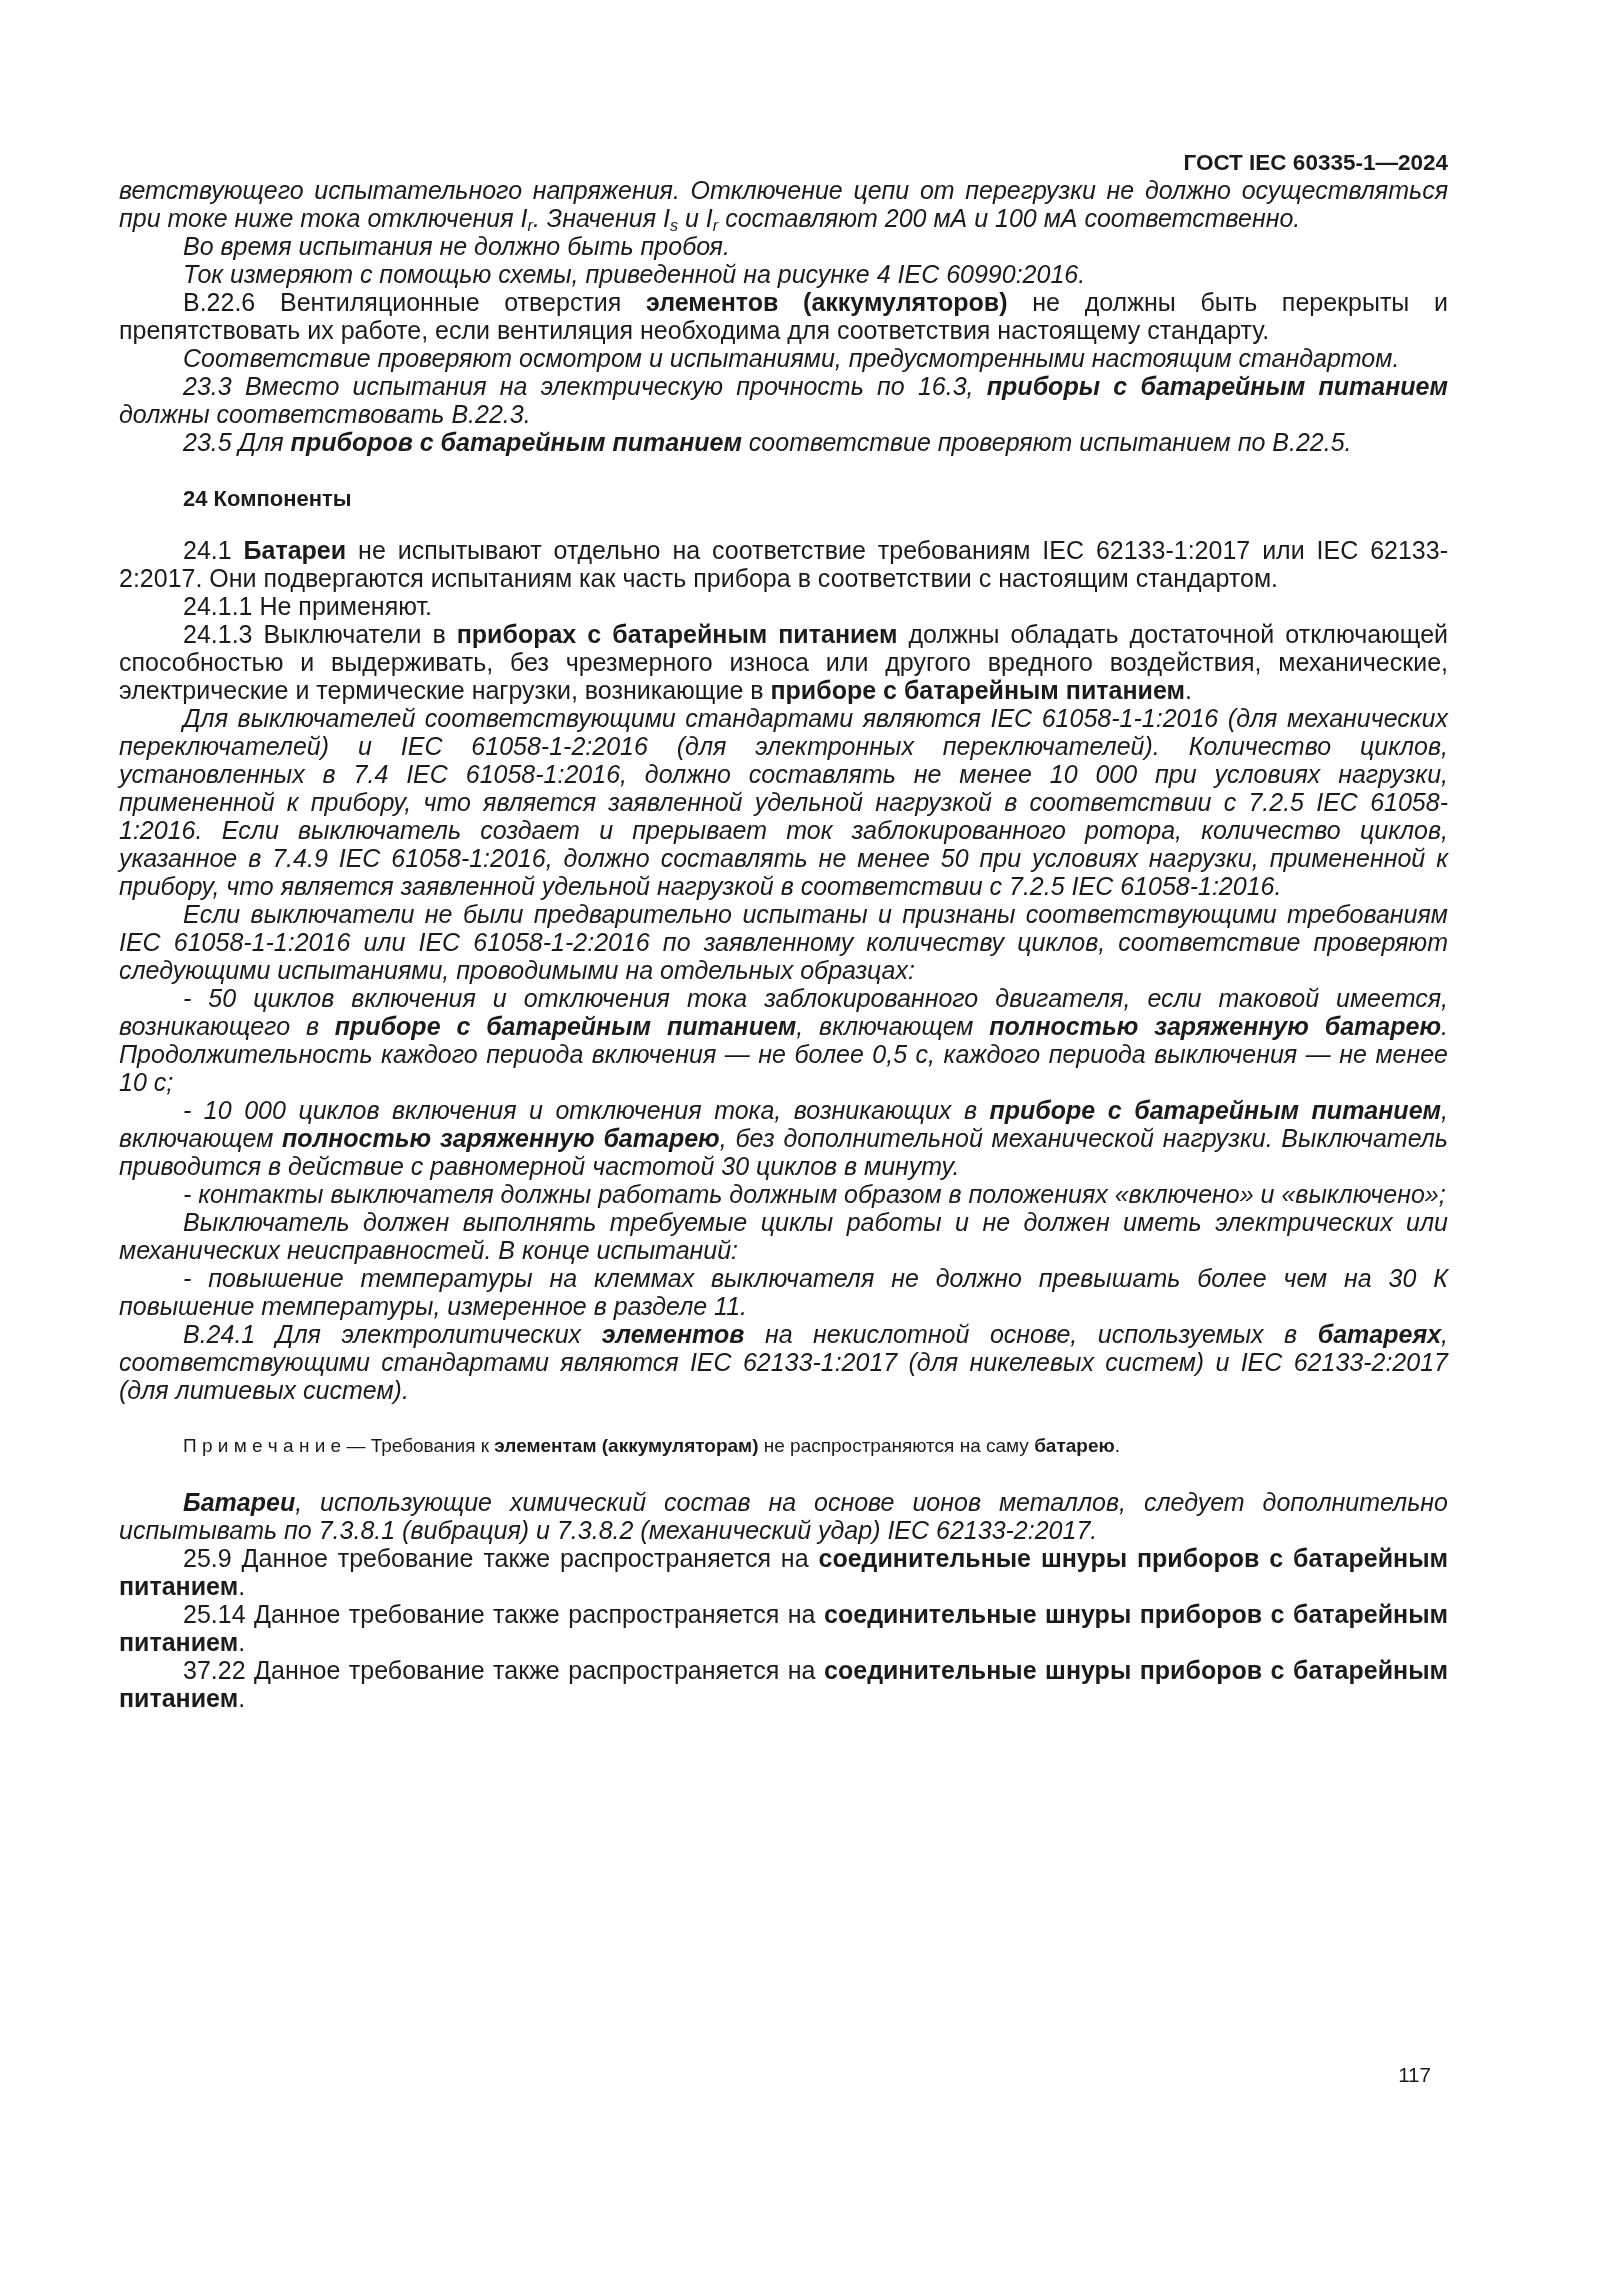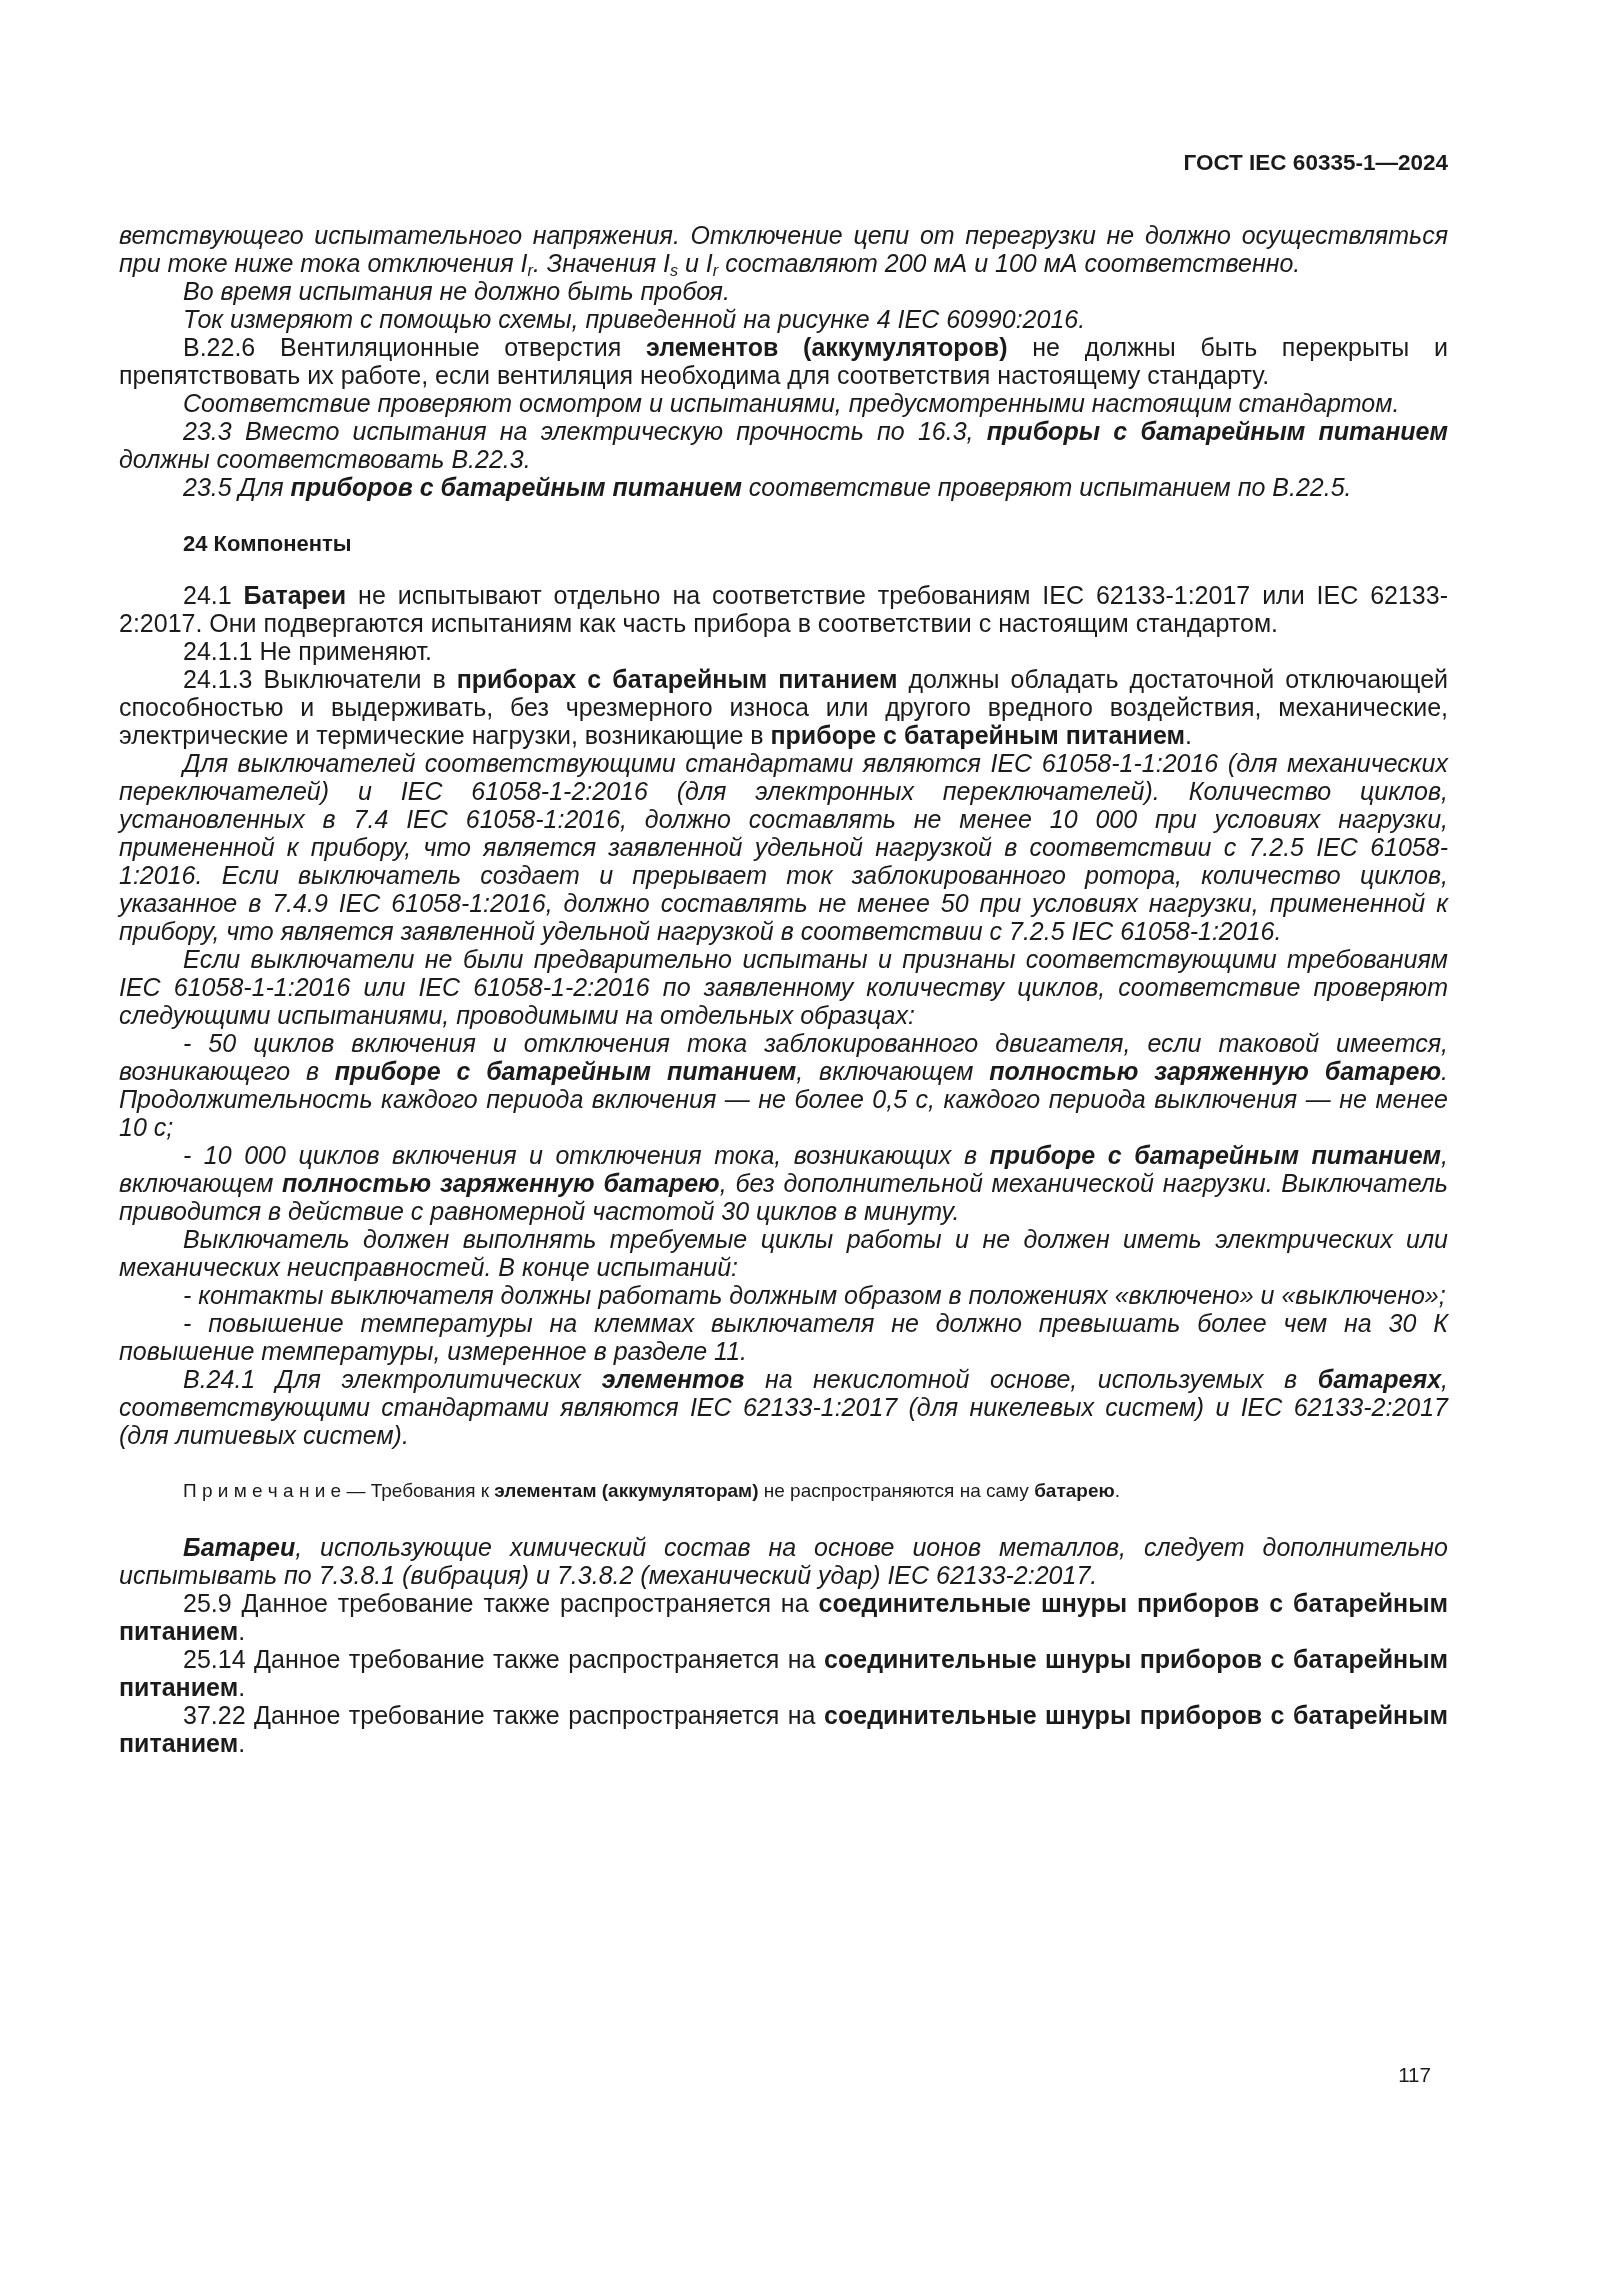--- a/index.html
+++ b/index.html
@@ -20,21 +20,20 @@
     position: absolute;
     left: 119px;
     top: 149px;
     width: 1329px;
   }
   .running-header {
     text-align: right;
     font-weight: bold;
     font-size: 22.5px;
     line-height: 27.4px;
-    margin-bottom: 45px;
   }
   .doc-body p.paragraph,
   .doc-body p.note {
     margin: 0;
     font-size: 25px;
     line-height: 28px;
     text-align: justify;
     text-indent: 64px;
   }
   .doc-body p.italic { font-style: italic; }
@@ -80,22 +79,22 @@
         <p class="paragraph italic"><span>23.3 Вместо испытания на электрическую прочность по 16.3, </span><span class="b">приборы с батарейным питанием</span><span> должны соответствовать В.22.3.</span></p>
         <p class="paragraph italic"><span>23.5 Для </span><span class="b">приборов с батарейным питанием</span><span> соответствие проверяют испытанием по В.22.5.</span></p>
         <h2 class="heading"><span>24 Компоненты</span></h2>
         <p class="paragraph regular"><span>24.1 </span><span class="b">Батареи</span><span> не испытывают отдельно на соответствие требованиям IEC 62133-1:2017 или IEC 62133-2:2017. Они подвергаются испытаниям как часть прибора в соответствии с настоящим стандартом.</span></p>
         <p class="paragraph regular"><span>24.1.1 Не применяют.</span></p>
         <p class="paragraph regular"><span>24.1.3 Выключатели в </span><span class="b">приборах с батарейным питанием</span><span> должны обладать достаточной отключающей способностью и выдерживать, без чрезмерного износа или другого вредного воздействия, механические, электрические и термические нагрузки, возникающие в </span><span class="b">приборе с батарейным питанием</span><span>.</span></p>
         <p class="paragraph italic"><span>Для выключателей соответствующими стандартами являются IEC 61058-1-1:2016 (для механических переключателей) и IEC 61058-1-2:2016 (для электронных переключателей). Количество циклов, установленных в 7.4 IEC 61058-1:2016, должно составлять не менее 10 000 при условиях нагрузки, примененной к прибору, что является заявленной удельной нагрузкой в соответствии с 7.2.5 IEC 61058-1:2016. Если выключатель создает и прерывает ток заблокированного ротора, количество циклов, указанное в 7.4.9 IEC 61058-1:2016, должно составлять не менее 50 при условиях нагрузки, примененной к прибору, что является заявленной удельной нагрузкой в соответствии с 7.2.5 IEC 61058-1:2016.</span></p>
         <p class="paragraph italic"><span>Если выключатели не были предварительно испытаны и признаны соответствующими требованиям IEC 61058-1-1:2016 или IEC 61058-1-2:2016 по заявленному количеству циклов, соответствие проверяют следующими испытаниями, проводимыми на отдельных образцах:</span></p>
         <p class="paragraph italic"><span>- 50 циклов включения и отключения тока заблокированного двигателя, если таковой имеется, возникающего в </span><span class="b">приборе с батарейным питанием</span><span>, включающем </span><span class="b">полностью заряженную батарею</span><span>. Продолжительность каждого периода включения — не более 0,5 с, каждого периода выключения — не менее 10 с;</span></p>
         <p class="paragraph italic"><span>- 10 000 циклов включения и отключения тока, возникающих в </span><span class="b">приборе с батарейным питанием</span><span>, включающем </span><span class="b">полностью заряженную батарею</span><span>, без дополнительной механической нагрузки. Выключатель приводится в действие с равномерной частотой 30 циклов в минуту.</span></p>
+        <p class="paragraph italic"><span>- контакты выключателя должны работать должным образом в положениях «включено» и «выключено»;</span></p>
         <p class="paragraph italic"><span>Выключатель должен выполнять требуемые циклы работы и не должен иметь электрических или механических неисправностей. В конце испытаний:</span></p>
-        <p class="paragraph italic"><span>- контакты выключателя должны работать должным образом в положениях «включено» и «выключено»;</span></p>
         <p class="paragraph italic"><span>- повышение температуры на клеммах выключателя не должно превышать более чем на 30 К повышение температуры, измеренное в разделе 11.</span></p>
         <p class="paragraph italic"><span>В.24.1 Для электролитических </span><span class="b">элементов</span><span> на некислотной основе, используемых в </span><span class="b">батареях</span><span>, соответствующими стандартами являются IEC 62133-1:2017 (для никелевых систем) и IEC 62133-2:2017 (для литиевых систем).</span></p>
         <p class="note"><span>П р и м е ч а н и е  —  Требования к </span><span class="b">элементам (аккумуляторам)</span><span> не распространяются на саму </span><span class="b">батарею</span><span>.</span></p>
         <p class="paragraph italic"><span class="b">Батареи</span><span>, использующие химический состав на основе ионов металлов, следует дополнительно испытывать по 7.3.8.1 (вибрация) и 7.3.8.2 (механический удар) IEC 62133-2:2017.</span></p>
         <p class="paragraph regular"><span>25.9 Данное требование также распространяется на </span><span class="b">соединительные шнуры приборов с батарейным питанием</span><span>.</span></p>
         <p class="paragraph regular"><span>25.14 Данное требование также распространяется на </span><span class="b">соединительные шнуры приборов с батарейным питанием</span><span>.</span></p>
         <p class="paragraph regular"><span>37.22 Данное требование также распространяется на </span><span class="b">соединительные шнуры приборов с батарейным питанием</span><span>.</span></p>
       </div>
   </div>
   <div class="page-number">117</div>

